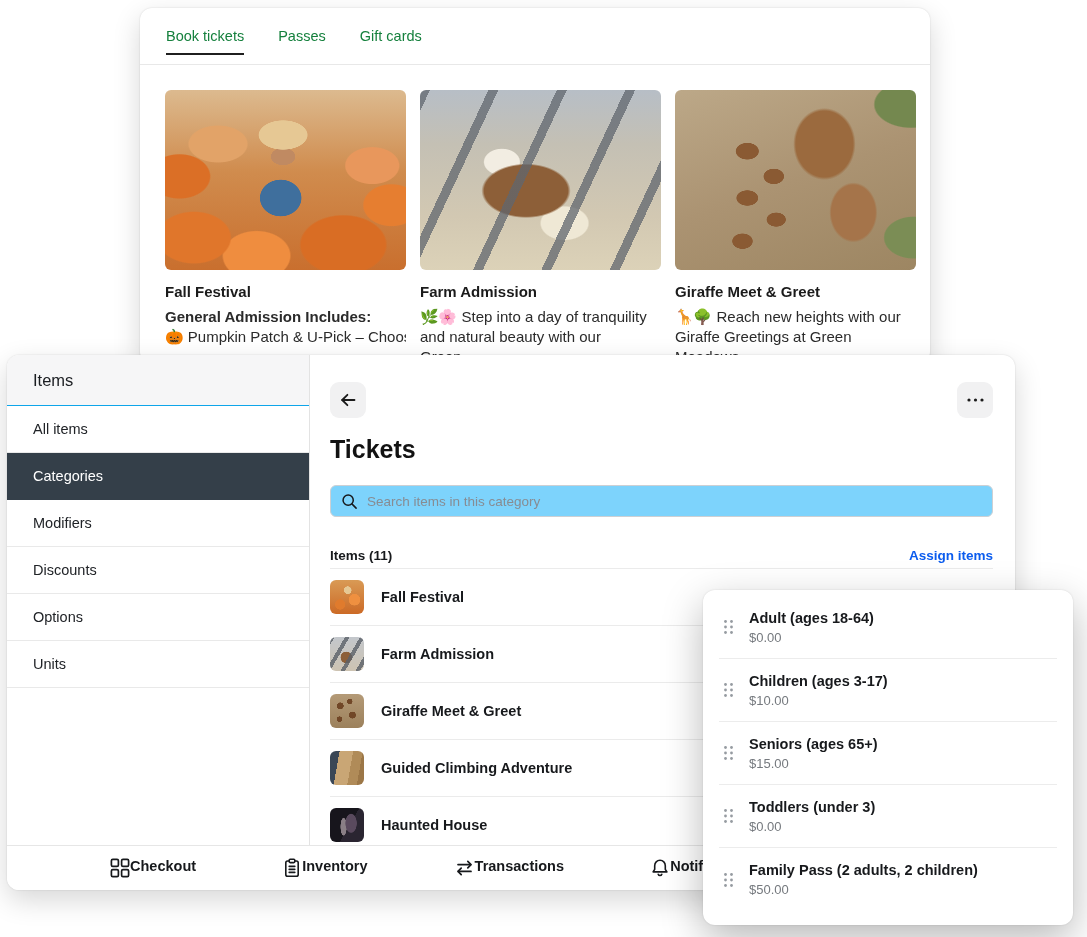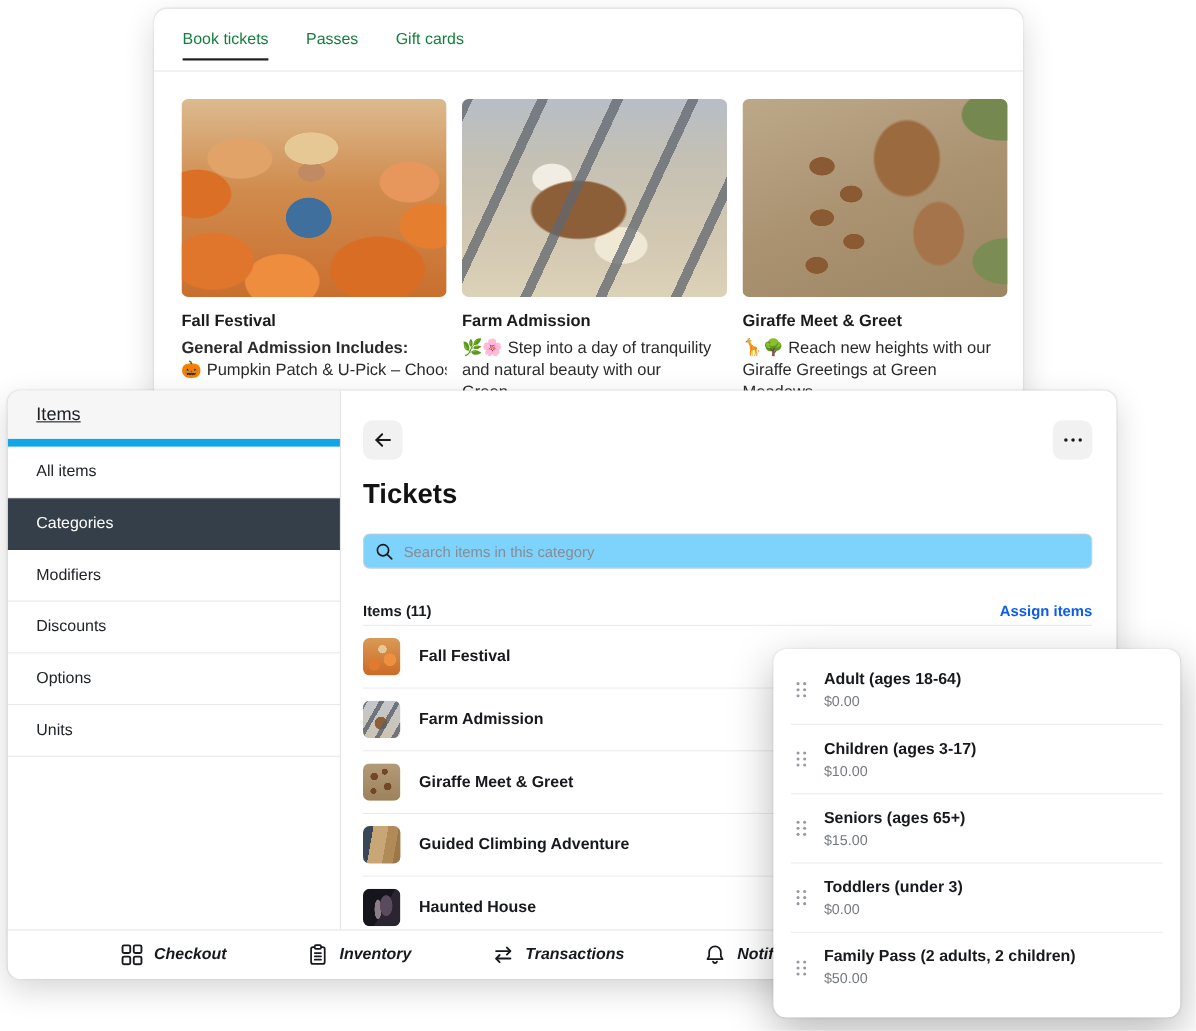--- a/index.html
+++ b/index.html
@@ -73,23 +73,23 @@
       radial-gradient(ellipse 16px 12px at 28% 84%, #8a5a33 62%, transparent 66%),
       radial-gradient(ellipse 52px 60px at 62% 30%, #9b6a3e 55%, transparent 60%),
       radial-gradient(ellipse 40px 50px at 74% 68%, #a5744a 55%, transparent 60%),
       linear-gradient(160deg, #bca888 0%, #ab9372 50%, #9d8662 100%);
   }
 
   
   .items-window { left: 7px; top: 355px; width: 1008px; height: 535px; z-index: 2; overflow: hidden; display: flex; }
   .sidebar { width: 303px; border-right: 1px solid #e3e3e3; flex: none; }
   .sidebar-header {
-    height: 51px; background: #f6f6f7; border-bottom: 7px solid #0ea5e9;
+    height: 51px; background: #f6f6f7; border-bottom: 1px solid #0ea5e9;
     display: flex; align-items: center; padding-left: 26px;
-    font-size: 16.5px; font-weight: 500; color: #1b1e22; text-decoration: underline;
+    font-size: 16.5px; font-weight: 500; color: #1b1e22;
   }
   .side-item {
     height: 47px; display: flex; align-items: center; padding-left: 26px;
     font-size: 14.5px; color: #202327; border-bottom: 1px solid #e9e9e9; cursor: pointer;
   }
   .side-item.selected { background: #343f49; color: #fff; border-bottom-color: #343f49; font-weight: 500; }
 
   .main { position: relative; flex: 1; }
   .icon-btn {
     position: absolute; width: 36px; height: 36px; border-radius: 9px;
@@ -157,21 +157,21 @@
 
   
   .bottom-bar {
     position: absolute; left: 0; right: 0; bottom: 0; height: 45px;
     background: #fff; border-top: 1px solid #e6e6e6; z-index: 6;
   }
   .bottom-nav {
     position: absolute; left: 103px; width: 648px; height: 100%;
     display: flex; justify-content: space-between; align-items: center;
   }
-  .nav-item { display: flex; align-items: center; gap: 10px; cursor: pointer; white-space: nowrap; font-style: italic; }
+  .nav-item { display: flex; cursor: pointer; white-space: nowrap; }
   .nav-label { font-size: 14.5px; font-weight: 600; color: #17191c; }
 
   
   .variations-panel {
     left: 703px; top: 590px; width: 370px; height: 335px; z-index: 10;
     box-shadow: 0 0 2px rgba(0,0,0,.12), 0 14px 40px rgba(0,0,0,.28);
     padding-top: 6px;
   }
   .var-row {
     height: 63px; margin: 0 16px; padding: 0 4px;

